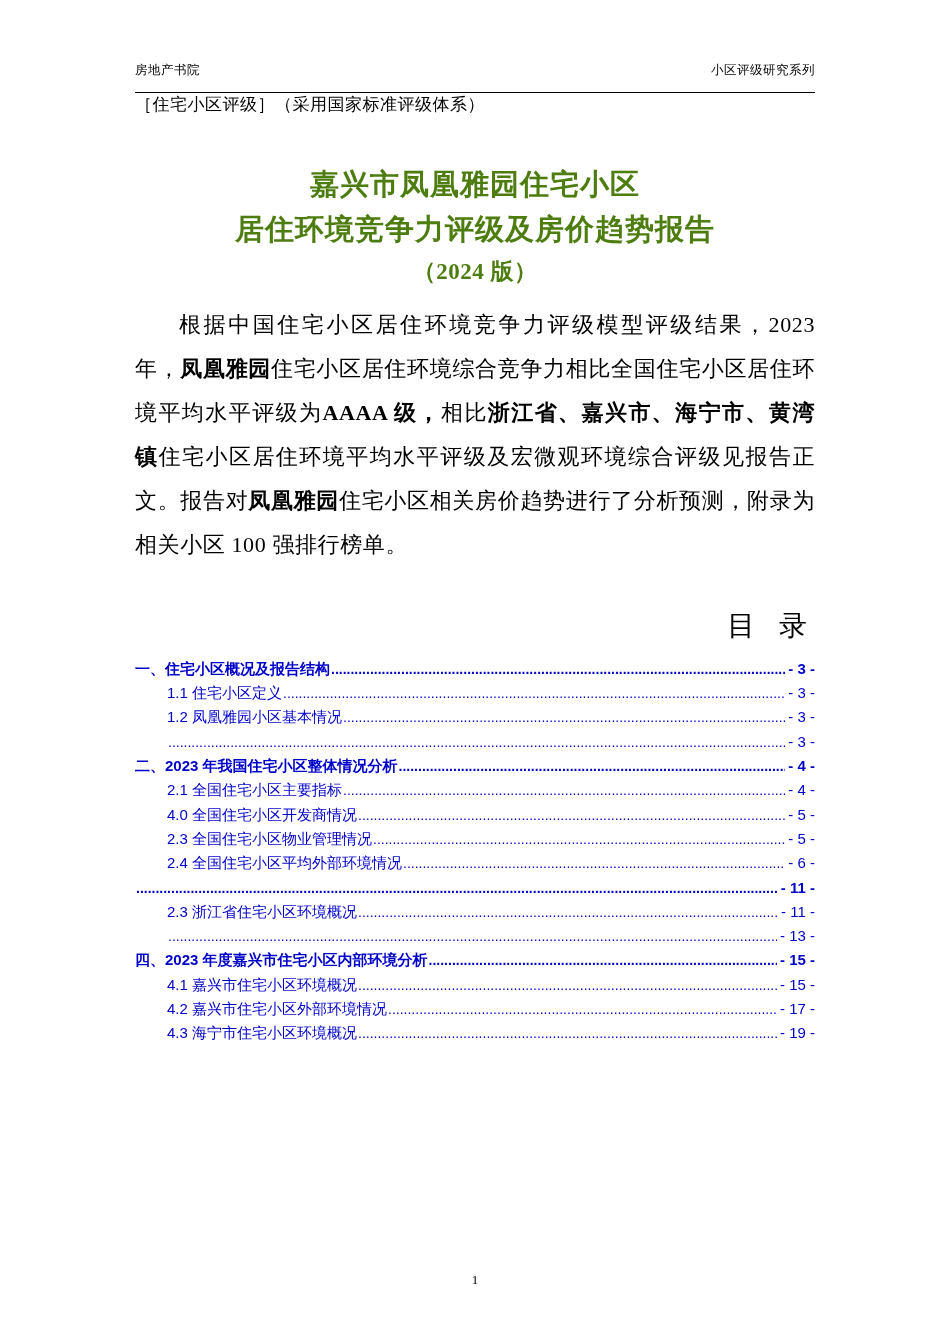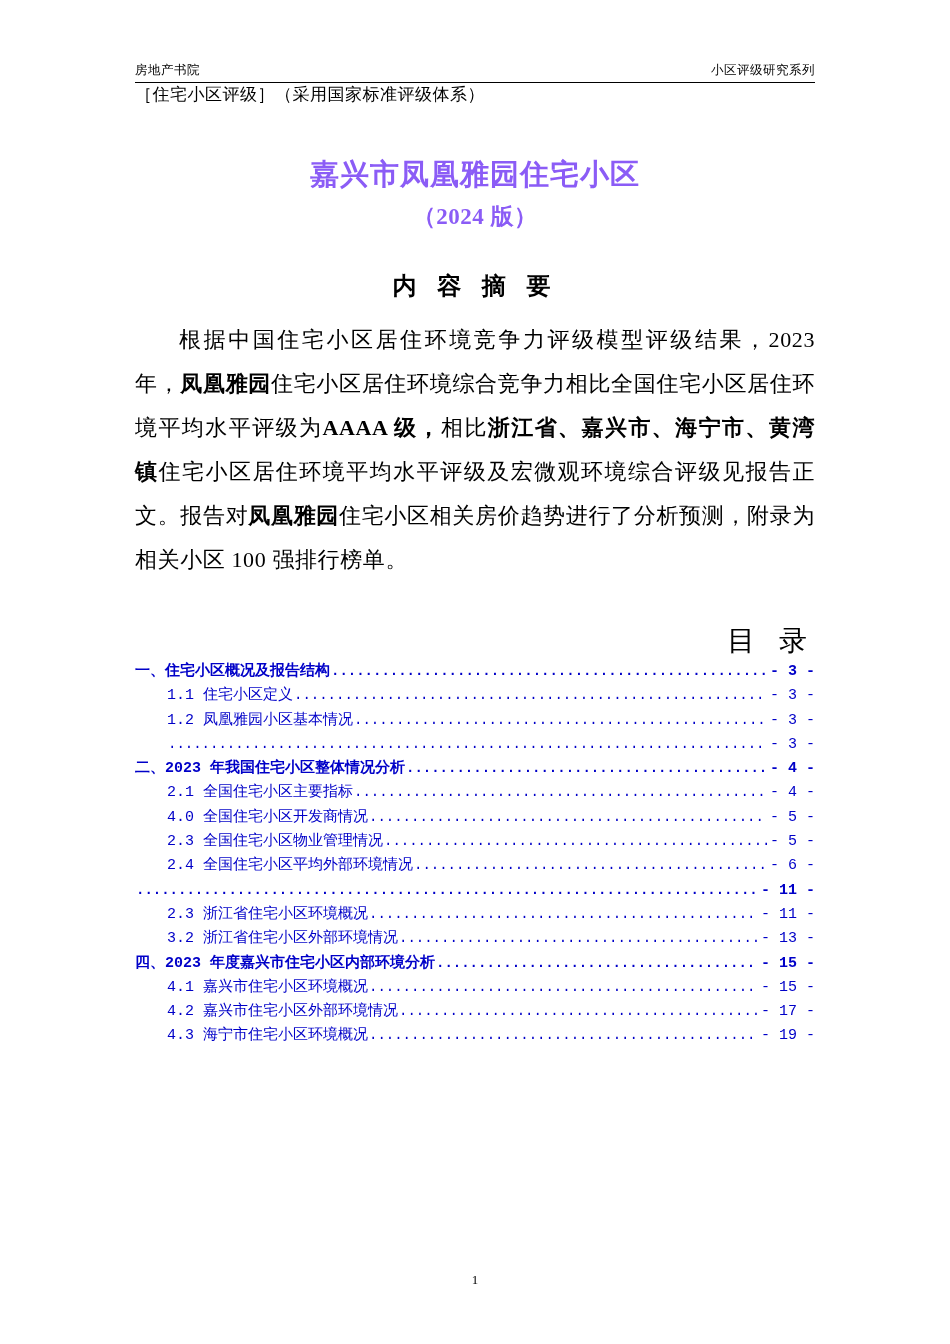--- a/index.html
+++ b/index.html
@@ -23,38 +23,38 @@
     padding: 62px 135px 0 135px;
   }
   
   .header {
     display: flex;
     justify-content: space-between;
     align-items: flex-end;
     font-family: "Liberation Sans", "DejaVu Sans", sans-serif;
     font-size: 12.5px;
     color: #000;
-    padding-bottom: 3px;
+    padding-bottom: 13px;
     border-bottom: 1.2px solid #000;
   }
   .header .left { letter-spacing: .5px; }
   .header .right { letter-spacing: .5px; }
 
   
   .doc-label {
     font-size: 17px;
     font-family: "Liberation Serif", "DejaVu Serif", serif;
     letter-spacing: .5px;
   }
 
   
   .title-block {
     margin-top: 46px;
     text-align: center;
-    color: #8b5cf6;
+    color: #4d7c0f;
     font-weight: bold;
   }
   .title-line {
     font-size: 29px;
     line-height: 1.55;
     letter-spacing: 1px;
   }
   .title-version {
     font-size: 23px;
     margin-top: 4px;
@@ -85,21 +85,22 @@
   
   .toc-heading {
     margin-top: 40px;
     text-align: right;
     font-size: 28px;
     font-weight: normal;
     letter-spacing: 8px;
     font-family: "Liberation Sans", "DejaVu Sans", sans-serif;
   }
   .toc {
-    font-family: Liberation Mono, monospace;
+    margin-top: 12px;
+    font-family: Liberation Sans, sans-serif;
   }
   .toc-row {
     display: flex;
     align-items: baseline;
     color: #0000c8;
     font-size: 15px;
     line-height: 1.62;
     white-space: nowrap;
   }
   .toc-row.lvl1 { font-weight: bold; }
@@ -133,24 +134,24 @@
 
   <div class="header">
     <div class="left">房地产书院</div>
     <div class="right">小区评级研究系列</div>
   </div>
 
   <div class="doc-label">［住宅小区评级］（采用国家标准评级体系）</div>
 
   <div class="title-block">
     <div class="title-line">嘉兴市凤凰雅园住宅小区</div>
+    <div class="title-line">居住环境竞争力评级及房价趋势报告</div>
     <div class="title-version">（2024 版）</div>
   </div>
 
-  <div class="abstract-heading">内 容 摘 要</div>
   <div class="abstract-body" id="abstract-body"><span>根据中国住宅小区居住环境竞争力评级模型评级结果，2023 年，</span><span class="bk">凤凰雅园</span><span>住宅小区居住环境综合竞争力相比全国住宅小区居住环境平均水平评级为</span><span class="bk">AAAA 级，</span><span>相比</span><span class="bk">浙江省、嘉兴市、海宁市、黄湾镇</span><span>住宅小区居住环境平均水平评级及宏微观环境综合评级见报告正文。报告对</span><span class="bk">凤凰雅园</span><span>住宅小区相关房价趋势进行了分析预测，附录为相关小区 100 强排行榜单。</span></div>
 
   <div class="toc-heading">目 录</div>
   <div class="toc" id="toc">
       <div class="toc-row lvl1">
         <span class="toc-label">一、住宅小区概况及报告结构</span>
         <span class="toc-dots">........................................................................................................................................................................................................</span>
         <span class="toc-page">- 3 -</span>
       </div>
       <div class="toc-row lvl2">
@@ -195,21 +196,20 @@
       <div class="toc-row lvl1">
         <span class="toc-dots">........................................................................................................................................................................................................</span>
         <span class="toc-page">- 11 -</span>
       </div>
       <div class="toc-row lvl2">
         <span class="toc-label">2.3 浙江省住宅小区环境概况</span>
         <span class="toc-dots">........................................................................................................................................................................................................</span>
         <span class="toc-page">- 11 -</span>
       </div>
       <div class="toc-row lvl2">
-        <span class="toc-label">3.2 浙江省住宅小区外部环境情况</span>
         <span class="toc-dots">........................................................................................................................................................................................................</span>
         <span class="toc-page">- 13 -</span>
       </div>
       <div class="toc-row lvl1">
         <span class="toc-label">四、2023 年度嘉兴市住宅小区内部环境分析</span>
         <span class="toc-dots">........................................................................................................................................................................................................</span>
         <span class="toc-page">- 15 -</span>
       </div>
       <div class="toc-row lvl2">
         <span class="toc-label">4.1 嘉兴市住宅小区环境概况</span>

